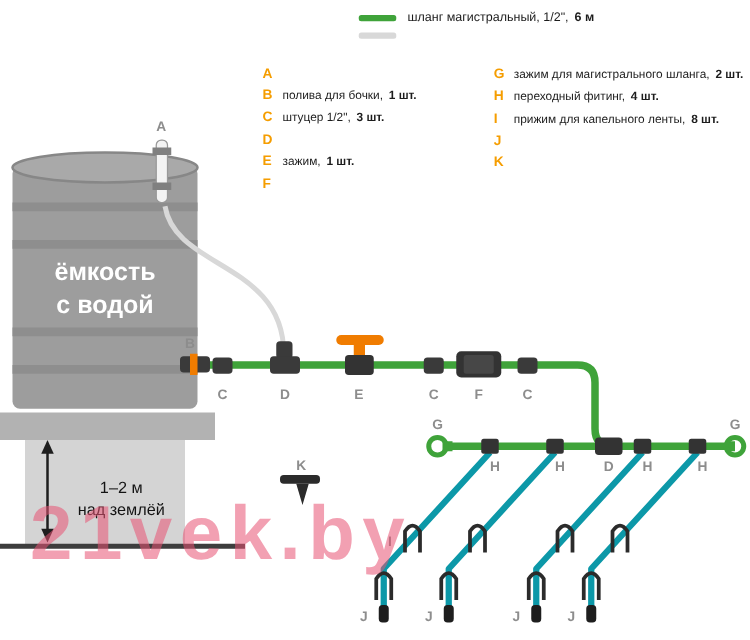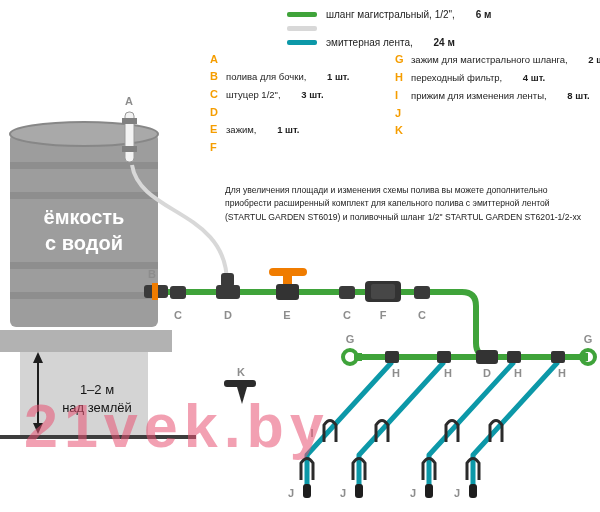--- a/index.html
+++ b/index.html
@@ -14,21 +14,21 @@
   .sw-green{background:#3fa33a;}
   .sw-gray{background:#d8d8d8;}
   .sw-teal{background:#0c98a8;}
 
   
   .parts{position:absolute;top:53px;display:flex;flex-direction:column;gap:5px;}
   .parts.left{left:210px;width:182px;}
   .parts.right{left:395px;width:202px;}
   .part-row{display:flex;align-items:baseline;gap:6px;font-size:9.5px;line-height:12px;white-space:nowrap;}
   .part-letter{color:#f59d00;font-weight:bold;font-size:11px;width:10px;flex:0 0 auto;}
-  .qty{margin-left:18px;}
+  .qty{margin-left:2px;}
 
   .note{position:absolute;left:225px;top:184px;width:366px;font-size:8.6px;line-height:1.55;}
 
   .watermark{position:absolute;left:24px;top:396px;font-size:61px;line-height:1;font-weight:bold;
              letter-spacing:6px;color:rgba(232,82,114,0.55);white-space:nowrap;z-index:5;pointer-events:none;}
 
   
   .callout{font-family:"Liberation Sans",sans-serif;font-size:11px;font-weight:bold;fill:#8d8d8d;text-anchor:middle;}
   .barrel-label{font-family:"Liberation Sans",sans-serif;font-size:20px;font-weight:bold;fill:#ffffff;text-anchor:middle;}
   .height-text{font-family:"Liberation Sans",sans-serif;font-size:13px;fill:#141414;text-anchor:middle;}
@@ -166,24 +166,20 @@
   </svg>
 
   <div class="legend">
     <div class="legend-row">
       <span class="swatch sw-green"></span>
       <span><span>шланг магистральный, 1/2",</span> <b class="qty">6 м</b></span>
     </div>
     <div class="legend-row">
       <span class="swatch sw-gray"></span>
     </div>
-    <div class="legend-row">
-      <span class="swatch sw-teal"></span>
-      <span><span>эмиттерная лента,</span> <b class="qty">24 м</b></span>
-    </div>
   </div>
 
   <div class="parts left">
     <div class="part-row">
       <span class="part-letter">A</span>
     </div>
     <div class="part-row">
       <span class="part-letter">B</span>
       <span><span>полива для бочки,</span> <b class="qty">1 шт.</b></span>
     </div>
@@ -203,31 +199,30 @@
     </div>
   </div>
 
   <div class="parts right">
     <div class="part-row">
       <span class="part-letter">G</span>
       <span><span>зажим для магистрального шланга,</span> <b class="qty">2 шт.</b></span>
     </div>
     <div class="part-row">
       <span class="part-letter">H</span>
-      <span><span>переходный фильтр,</span> <b class="qty">4 шт.</b></span>
+      <span><span>переходный фитинг,</span> <b class="qty">4 шт.</b></span>
     </div>
     <div class="part-row">
       <span class="part-letter">I</span>
-      <span><span>прижим для изменения ленты,</span> <b class="qty">8 шт.</b></span>
+      <span><span>прижим для капельного ленты,</span> <b class="qty">8 шт.</b></span>
     </div>
     <div class="part-row">
       <span class="part-letter">J</span>
     </div>
     <div class="part-row">
       <span class="part-letter">K</span>
     </div>
   </div>
 
-  <div class="note">Для увеличения площади и изменения схемы полива вы можете дополнительно приобрести расширенный комплект для капельного полива с эмиттерной лентой (STARTUL GARDEN ST6019) и поливочный шланг 1/2" STARTUL GARDEN ST6201-1/2-xx</div>
 
   <div class="watermark">21vek.by</div>
 
 </div>
 
 </body></html>

